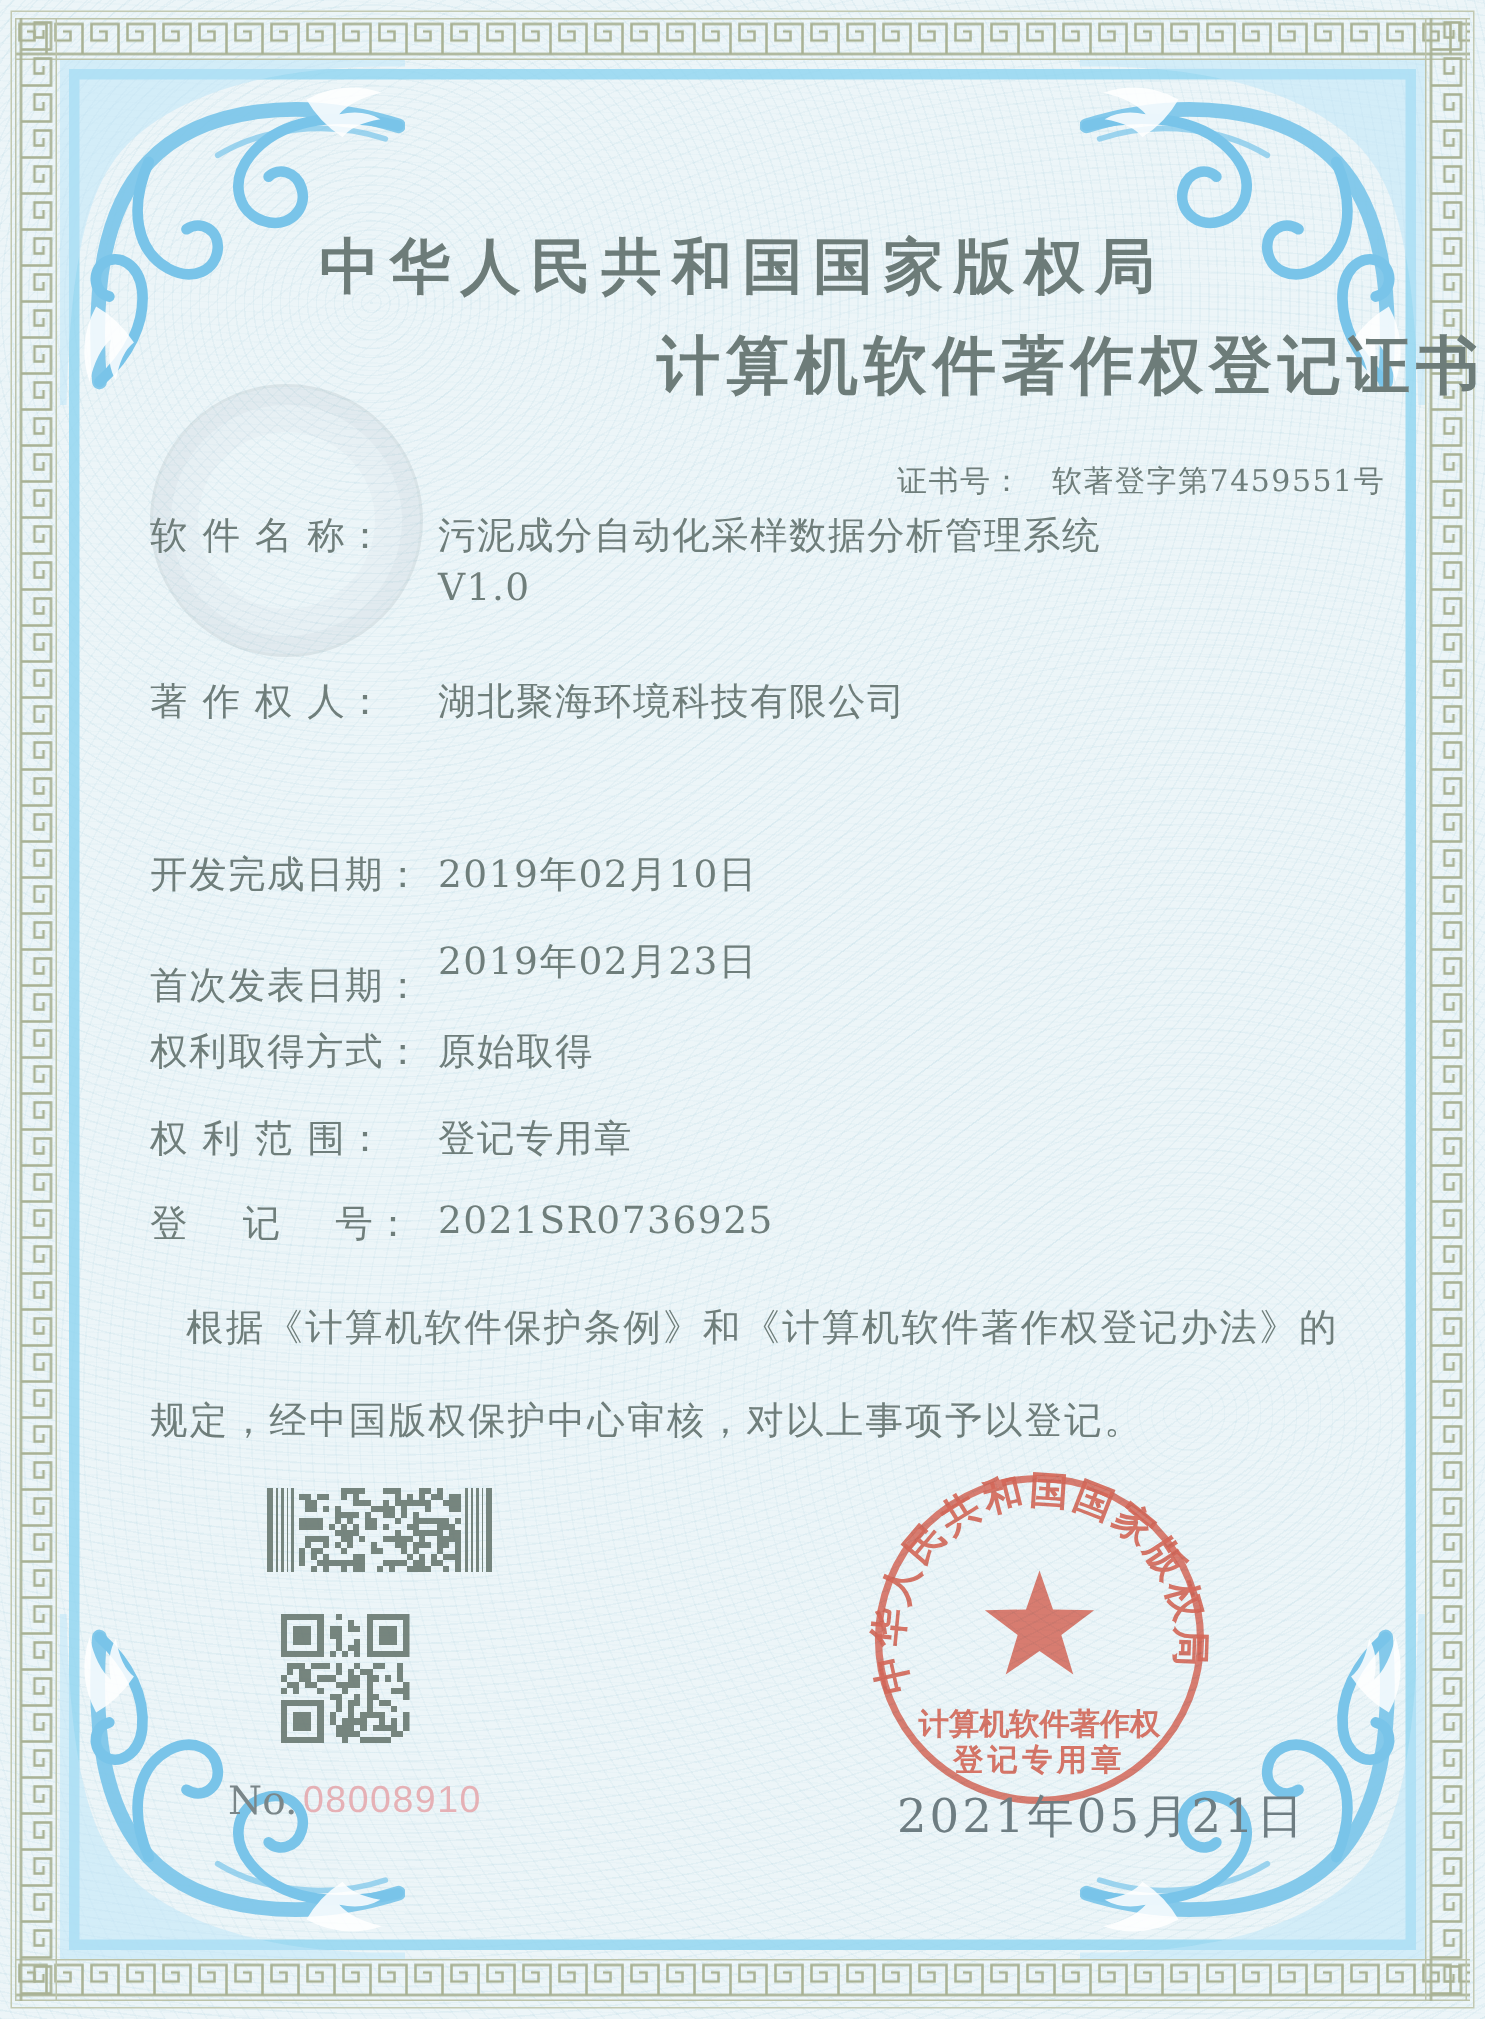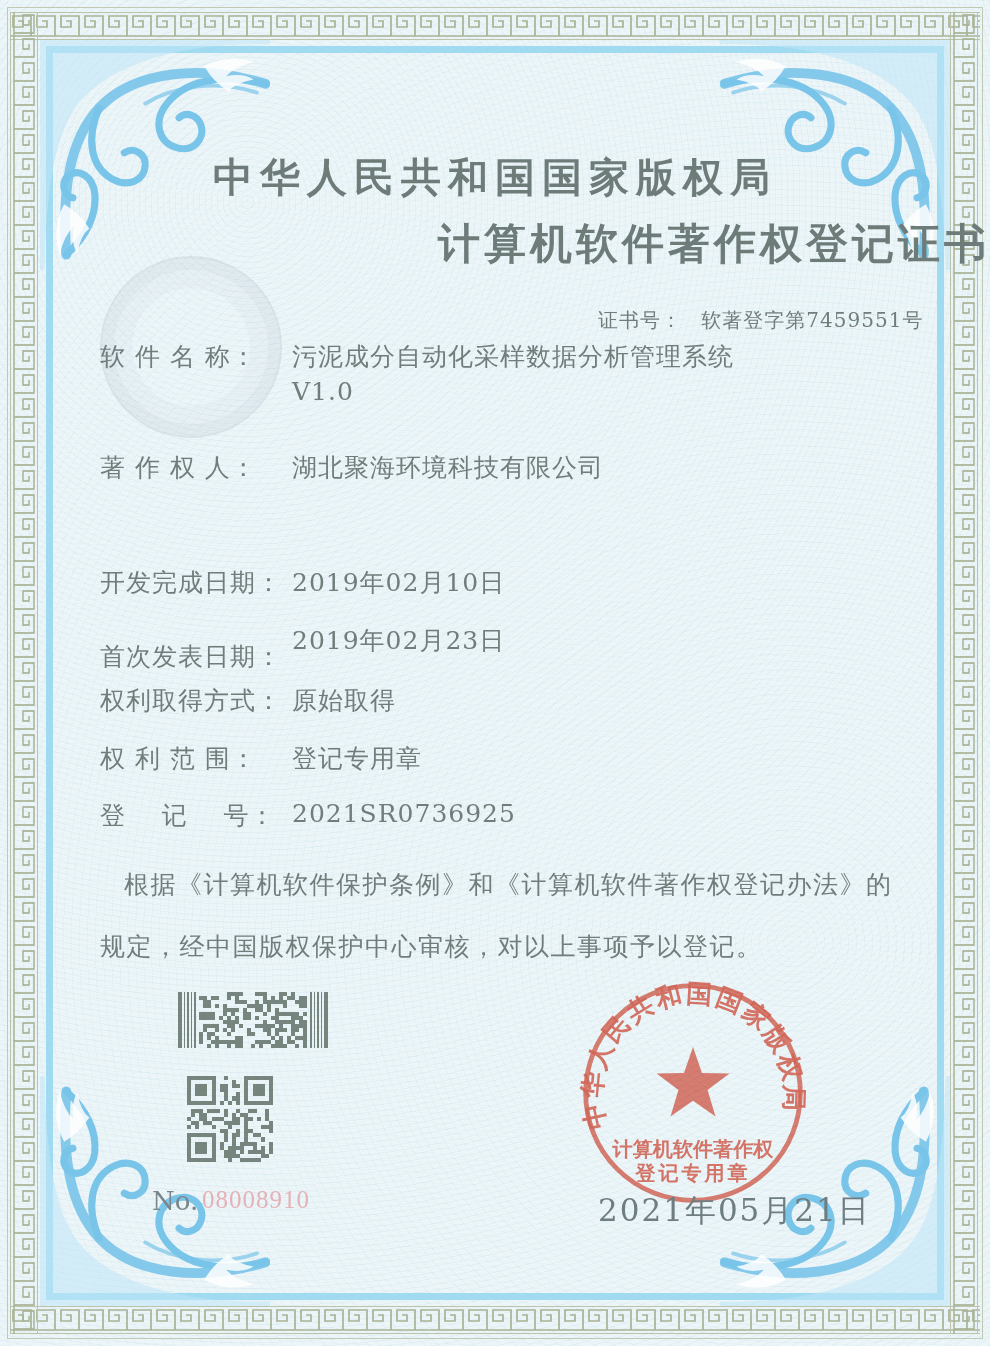--- a/index.html
+++ b/index.html
@@ -38,21 +38,21 @@
   .field{font-size:25px;color:var(--text-gray);letter-spacing:1px;}
   .label{left:100px;white-space:pre;font-weight:400;}
   .value{left:292px;white-space:pre;text-align:right;}
   .statement{left:100px;right:90px;font-size:25px;color:var(--text-gray);letter-spacing:1.5px;}
   .ghost-seal{left:100px;top:256px;width:178px;height:178px;border-radius:50%;
     border:2px solid rgba(125,140,148,.16);
     box-shadow:inset 0 0 0 12px rgba(125,140,148,.05), inset 0 0 0 30px rgba(125,140,148,.04);}
   .code{color:var(--code-gray);opacity:.88;}
   .serial{top:1186px;font-size:26px;text-align:right;}
   .serial-prefix{left:152px;color:#7a8689;}
-  .serial-num{left:202px;font-family:Liberation Serif, serif;
+  .serial-num{left:202px;font-family:Liberation Sans, sans-serif;
     color:var(--serial-pink);opacity:.75;letter-spacing:1px;font-size:25px;}
   .seal-box{left:578px;top:978px;width:230px;height:230px;mix-blend-mode:multiply;opacity:.85;}
   .issue-date{left:598px;top:1190px;font-size:31px;color:#6e7d82;letter-spacing:2px;}
 </style>
 </head>
 <body>
 
 <div class="abs outer-line"></div>
 
 <div class="abs gk-band gk-top">

